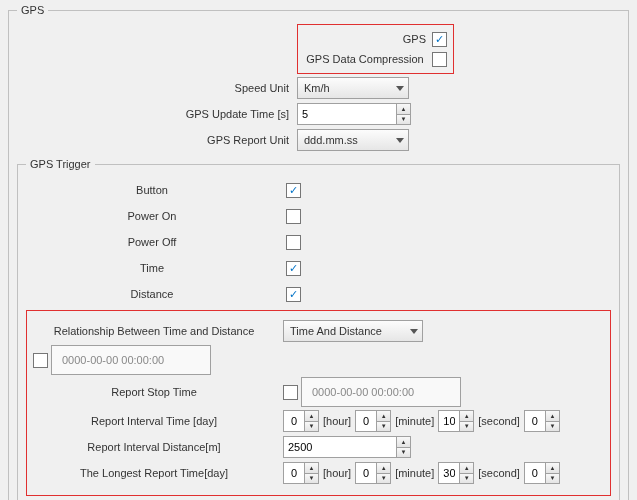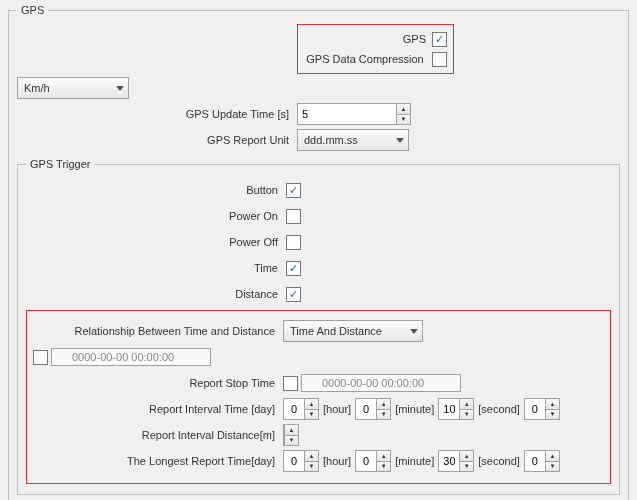--- a/index.html
+++ b/index.html
@@ -30,21 +30,21 @@
     margin: 2px 0;
     min-height: 24px;
   }
   .label {
     text-align: right;
     padding-right: 8px;
     flex: 0 0 280px;
     white-space: nowrap;
   }
   .label-inner {
-    text-align: right;
+    text-align: center;
     padding-right: 8px;
     flex: 0 0 260px;
     white-space: nowrap;
   }
   .val {
     display: flex;
     align-items: center;
     gap: 3px;
     flex-wrap: nowrap;
   }
@@ -103,22 +103,22 @@
     display: flex;
     align-items: center;
     justify-content: center;
     font-size: 6px;
     line-height:1;
   }
   .spinbtns div:first-child { border-bottom: 1px solid #a0a0a0; }
   .textinput {
     border: 1px solid #a0a0a0;
     background: #fff;
-    height: 18px;
-    padding: 0 20px;
+    height: 30px;
+    padding: 0 10px;
     font-size: 11px;
     font-family: inherit;
     outline: none;
   }
   .textinput.disabled {
     color: #888;
     background: #f9f9f9;
   }
   .redbox {
     border: 1px solid #e03030;
@@ -152,20 +152,21 @@
         </div>
         <div class="row" style="min-height:18px">
           <div style="text-align:center;flex:0 0 128px;padding-right:6px">GPS Data Compression</div>
           <div class="checkbox"></div>
         </div>
       </div>
     </div>
   </div>
 
   <div class="row">
+    <div class="label">Speed Unit</div>
     <div class="val">
       <div class="select" style="min-width:112px">
         <span>Km/h</span>
         <span class="chev">
             <svg width="8" height="5">
               <polygon points="0,0 8,0 4,5" fill="#555"></polygon>
             </svg>
           </span>
       </div>
     </div>
@@ -297,20 +298,21 @@
                 <div>▼</div>
               </div>
             </div>
         </div>
       </div>
 
       <div class="row">
         <div class="label-inner" style="flex:0 0 250px">Report Interval Distance[m]</div>
         <div class="val">
           <div class="spinner">
+            <input style="width: 112px;" value="2500">
             <div class="spinbtns">
                 <div>▲</div>
                 <div>▼</div>
               </div>
           </div>
         </div>
       </div>
 
       <div class="row">
         <div class="label-inner" style="flex:0 0 250px">The Longest Report Time[day]</div>

